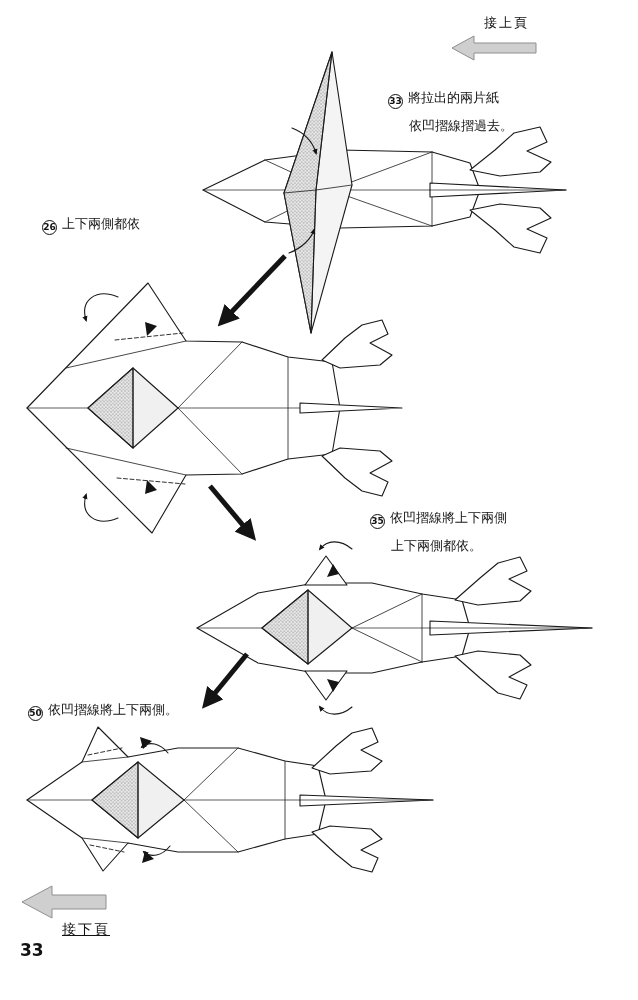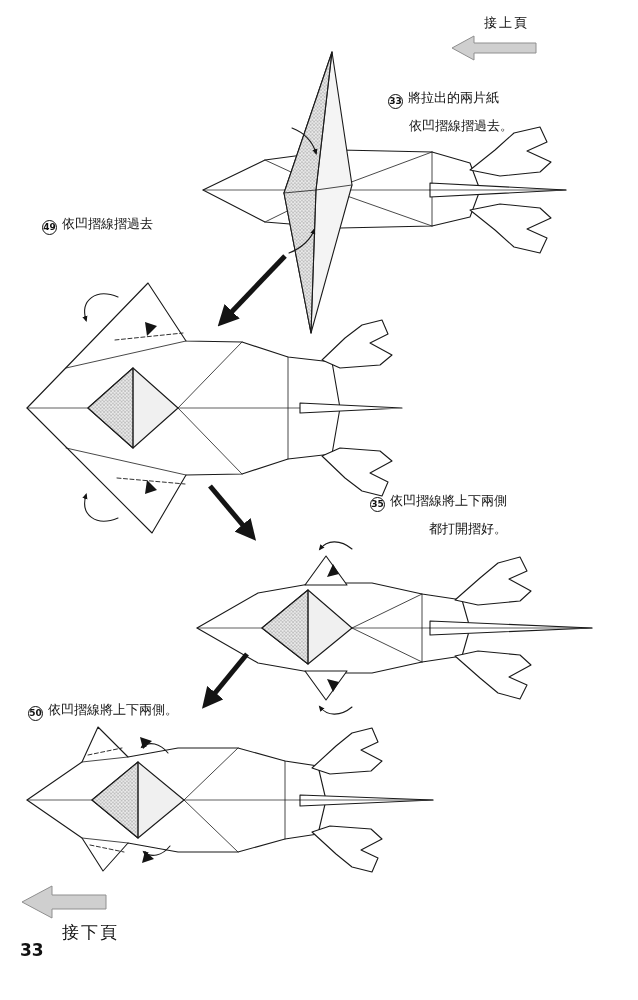--- a/index.html
+++ b/index.html
@@ -4,31 +4,31 @@
 <style>
   html,body{margin:0;padding:0;}
   body{
     width:638px;height:1000px;position:relative;background:#ffffff;
     font-family:"DejaVu Sans","Liberation Sans",sans-serif;color:#111;
     overflow:hidden;
   }
   .art{position:absolute;left:0;top:0;}
   .txt{position:absolute;white-space:nowrap;}
   .nav-top{left:484px;top:14px;font-size:13px;letter-spacing:2px;}
-  .nav-bottom{left:62px;top:921px;font-size:17px;letter-spacing:2px;}
+  .nav-bottom{left:62px;top:921px;font-size:14px;letter-spacing:2px;text-decoration:underline;}
   .pagenum{left:20px;top:940px;font-size:17px;font-weight:bold;}
   .instr{position:absolute;font-size:13px;line-height:28px;}
   .instr .line{white-space:nowrap;}
   .circ{
     display:inline-flex;align-items:center;justify-content:center;
     width:15px;height:15px;border:1.3px solid #111;border-radius:50%;
     font-size:9px;font-weight:bold;margin-right:5px;vertical-align:-2px;
     box-sizing:border-box;
   }
-  .indent{padding-left:21px;text-align:right;}
+  .indent{padding-left:21px;}
 </style>
 </head>
 <body>
 
 <svg class="art" width="638" height="1000" viewBox="0 0 638 1000">
   <defs>
     <pattern id="dots" width="3.5" height="3.5" patternUnits="userSpaceOnUse">
       <rect width="3.5" height="3.5" fill="#e9e9e9"></rect>
       <circle cx="0.9" cy="0.9" r="0.55" fill="#666666"></circle>
       <circle cx="2.6" cy="2.6" r="0.55" fill="#666666"></circle>
@@ -137,30 +137,30 @@
   <div class="line">
     <span class="circ">33</span><span>將拉出的兩片紙</span>
   </div>
   <div class="line indent">
     <span>依凹摺線摺過去。</span>
   </div>
 </div>
 
 <div class="instr" style="left:42px;top:210px">
   <div class="line">
-    <span class="circ">49</span><span>依凹摺線摺過去</span>
+    <span class="circ">26</span><span>上下兩側都依</span>
   </div>
 </div>
 
-<div class="instr" style="left:370px;top:487px">
+<div class="instr" style="left:370px;top:504px">
   <div class="line">
     <span class="circ">35</span><span>依凹摺線將上下兩側</span>
   </div>
   <div class="line indent">
-    <span>都打開摺好。</span>
+    <span>上下兩側都依。</span>
   </div>
 </div>
 
 <div class="instr" style="left:28px;top:696px">
   <div class="line">
     <span class="circ">50</span><span>依凹摺線將上下兩側。</span>
   </div>
 </div>
 
 <div class="txt nav-bottom">

